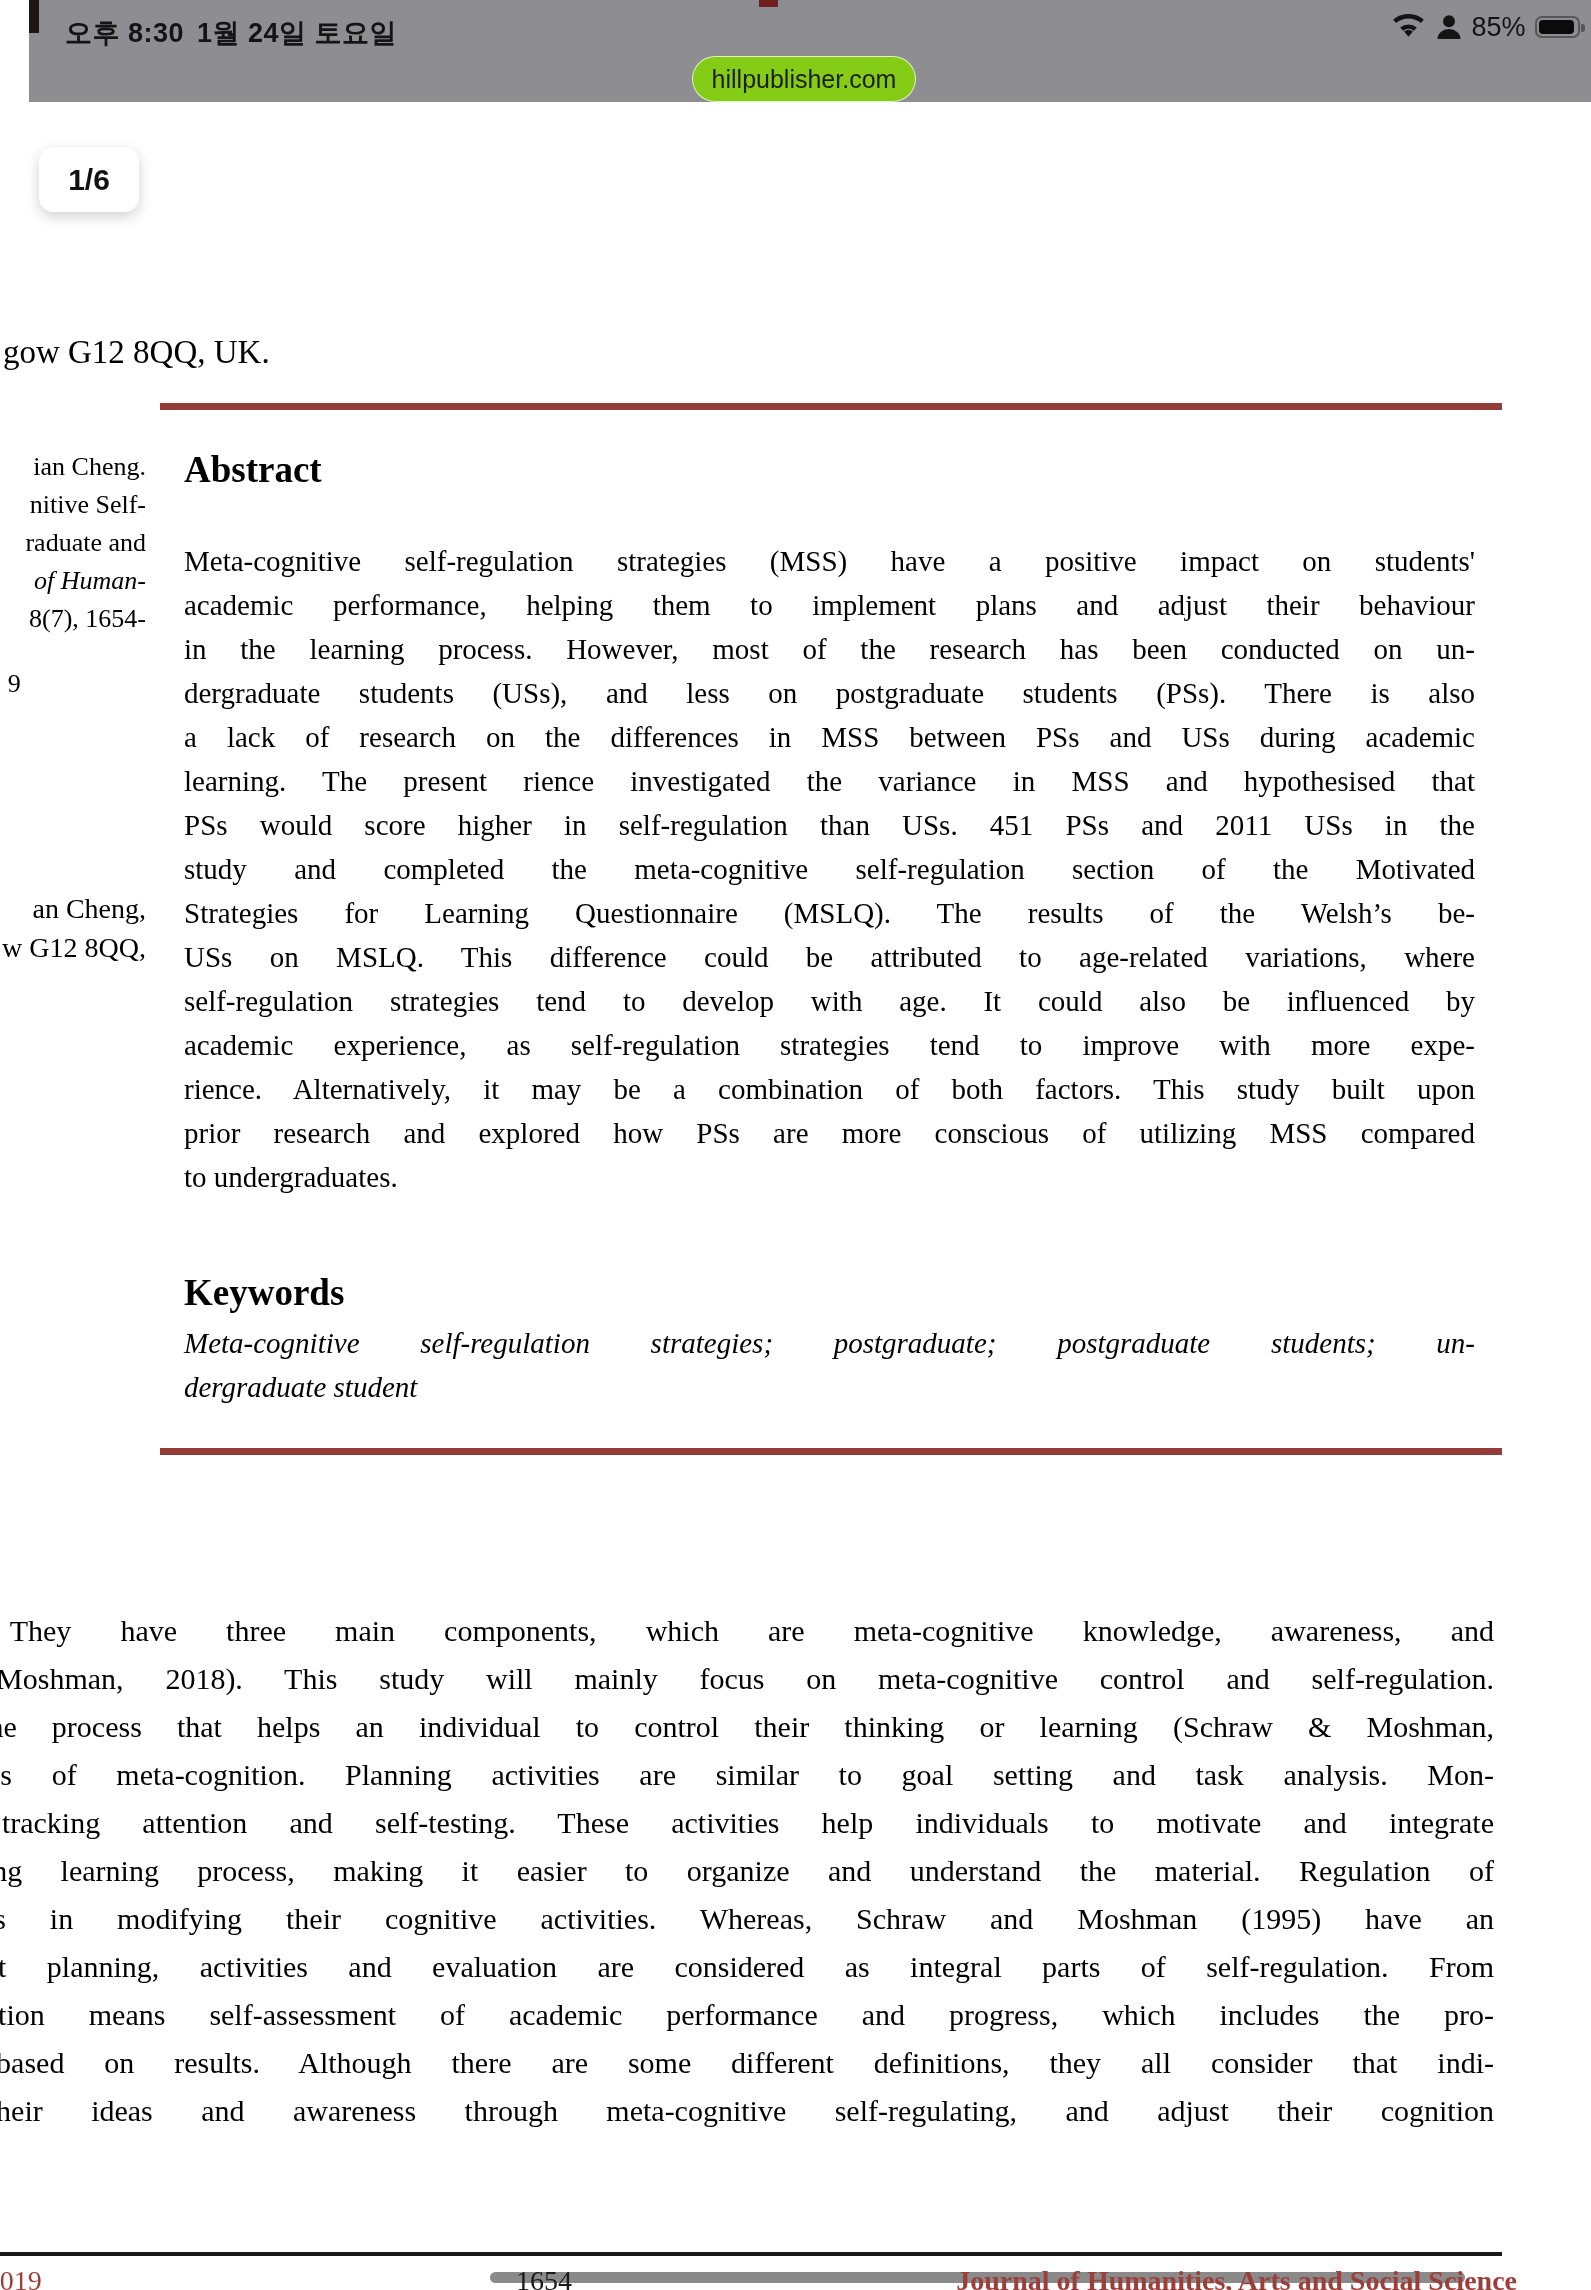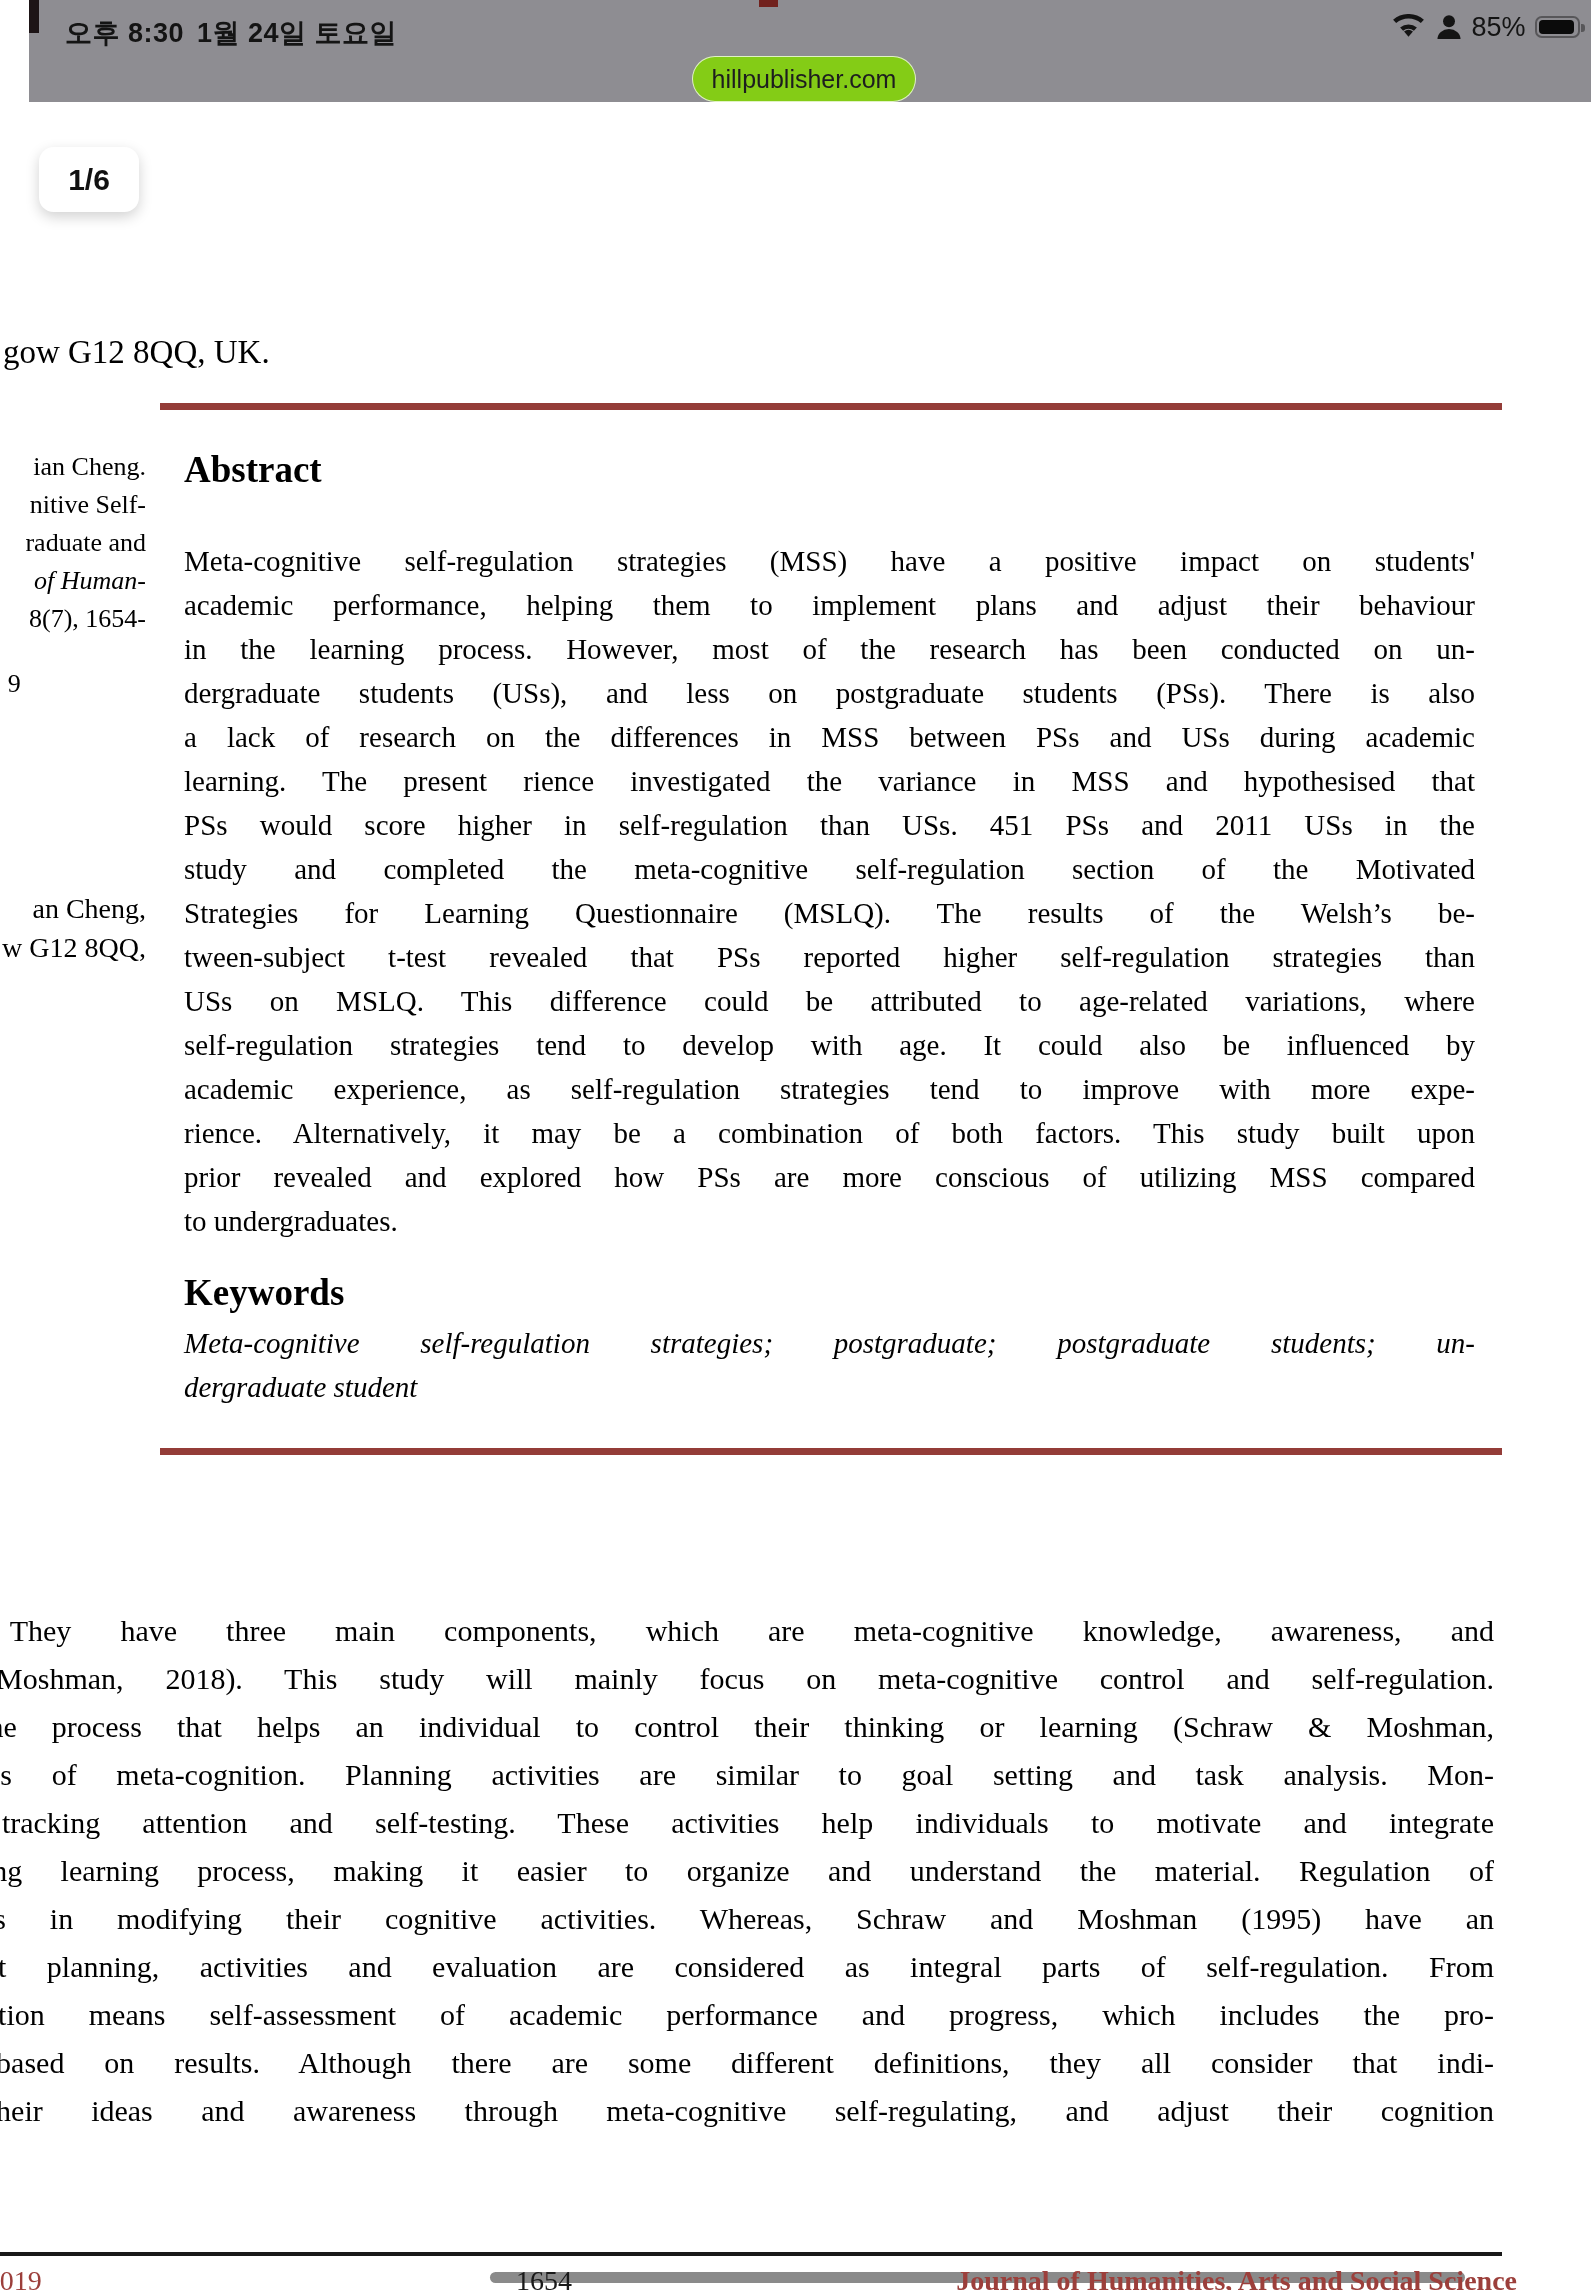--- a/index.html
+++ b/index.html
@@ -149,26 +149,25 @@
 <div class="abs textcol abstract-lines">
   <div class="jline">Meta-cognitive self-regulation strategies (MSS) have a positive impact on students'</div>
   <div class="jline">academic performance, helping them to implement plans and adjust their behaviour</div>
   <div class="jline">in the learning process. However, most of the research has been conducted on un-</div>
   <div class="jline">dergraduate students (USs), and less on postgraduate students (PSs). There is also</div>
   <div class="jline">a lack of research on the differences in MSS between PSs and USs during academic</div>
   <div class="jline">learning. The present rience investigated the variance in MSS and hypothesised that</div>
   <div class="jline">PSs would score higher in self-regulation than USs. 451 PSs and 2011 USs in the</div>
   <div class="jline">study and completed the meta-cognitive self-regulation section of the Motivated</div>
   <div class="jline">Strategies for Learning Questionnaire (MSLQ). The results of the Welsh’s be-</div>
-  <div class="jline">tween-subject t-test revealed that PSs reported higher self-regulation strategies than</div>
   <div class="jline">USs on MSLQ. This difference could be attributed to age-related variations, where</div>
   <div class="jline">self-regulation strategies tend to develop with age. It could also be influenced by</div>
   <div class="jline">academic experience, as self-regulation strategies tend to improve with more expe-</div>
   <div class="jline">rience. Alternatively, it may be a combination of both factors. This study built upon</div>
-  <div class="jline">prior revealed and explored how PSs are more conscious of utilizing MSS compared</div>
+  <div class="jline">prior research and explored how PSs are more conscious of utilizing MSS compared</div>
   <div class="jline">to undergraduates.</div>
 </div>
 
 <div class="abs sec-heading keywords-heading">Keywords</div>
 
 <div class="abs textcol keywords-lines">
   <div class="jline">Meta-cognitive self-regulation strategies; postgraduate; postgraduate students; un-</div>
   <div class="jline">dergraduate student</div>
 </div>
 

